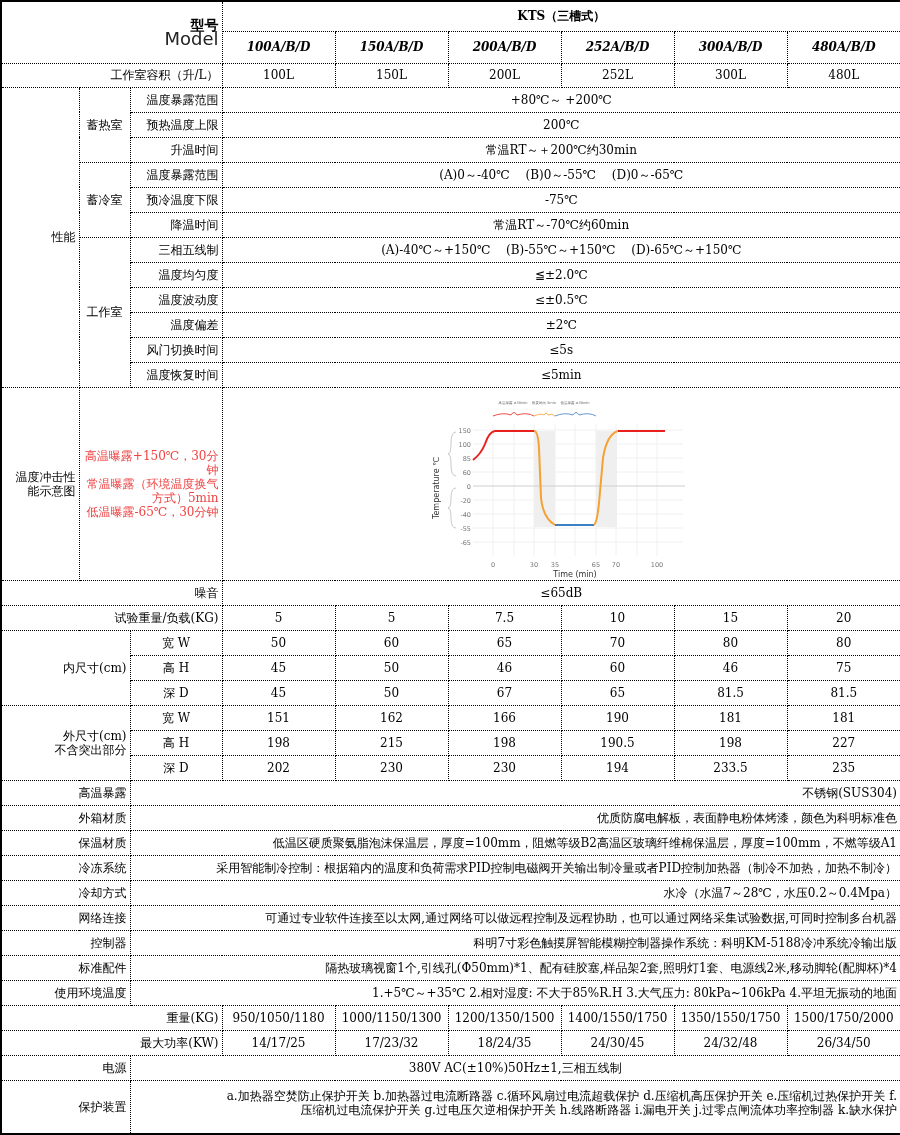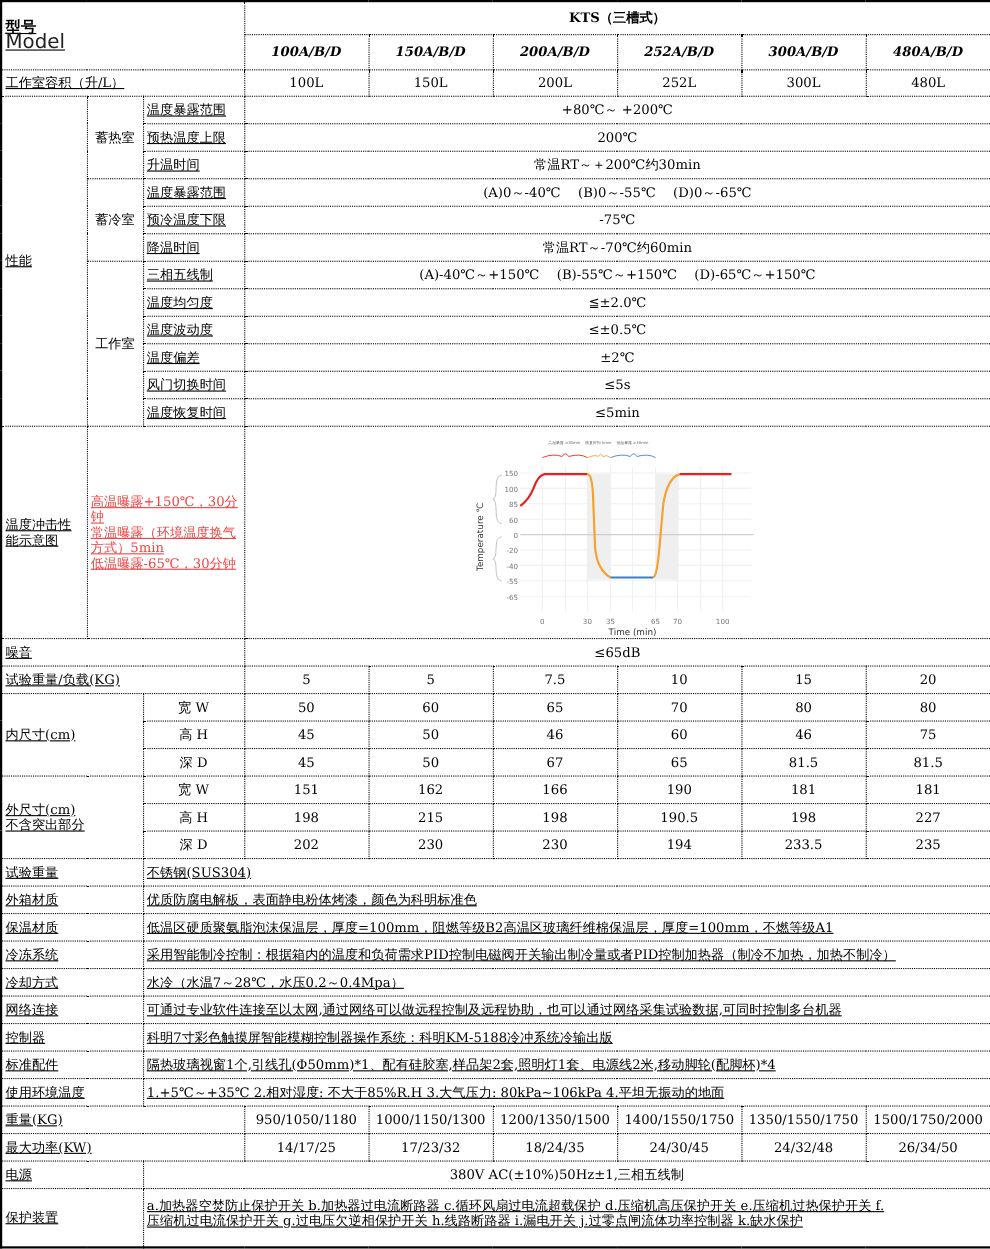--- a/index.html
+++ b/index.html
@@ -1,20 +1,20 @@
 <!DOCTYPE html>
 <html><head>
 <meta charset="utf-8">
 <style>
   html, body { margin:0; padding:0; background:#ffffff; }
   body { width:900px; height:1135px; overflow:hidden; font-family:"DejaVu Sans","Liberation Sans",sans-serif; color:#000; }
   table.spec { border-collapse:collapse; table-layout:fixed; width:900px; position:absolute; left:0; top:0; }
   table.spec td { border:1px dotted #000; padding:0 3px; font-size:12px; line-height:14px; vertical-align:middle; overflow:hidden; white-space:nowrap; font-family:"DejaVu Serif","Liberation Serif",serif; }
   table.spec td.c { text-align:center; }
-  table.spec td.l { text-align:left;text-decoration:underline; }
+  table.spec td.l { text-align:right; }
   table.spec td.wrap { white-space:normal; }
   table.spec { border-left:2px solid #000; border-right:2px solid #000; border-top:2px solid #000; border-bottom:2px solid #000; }
   .hdr-title { font-family:"DejaVu Sans","Liberation Sans",sans-serif; font-weight:bold; font-size:14px; }
   .model-cn { font-family:"DejaVu Sans","Liberation Sans",sans-serif; font-weight:bold; font-size:14px; display:block; }
   .model-en { font-family:"DejaVu Sans","Liberation Sans",sans-serif; font-size:18px; color:#222; display:block; }
   .model-col { font-weight:bold; font-size:13px; font-family:"DejaVu Serif","Liberation Serif",serif;font-style:italic; }
   .gray { color:#ef4444; }
 </style>
 </head>
 <body>
@@ -262,21 +262,21 @@
     <td class="c">深 D</td>
     <td class="c">202</td>
     <td class="c">230</td>
     <td class="c">230</td>
     <td class="c">194</td>
     <td class="c">233.5</td>
     <td class="c">235</td>
   </tr>
 
   <tr style="height:25px">
-        <td class="l" colspan="2">试验重量</td>
+        <td class="l" colspan="2">高温暴露</td>
         <td class="l" colspan="7">不锈钢(SUS304)</td>
       </tr>
   <tr style="height:25px">
         <td class="l" colspan="2">外箱材质</td>
         <td class="l" colspan="7">优质防腐电解板，表面静电粉体烤漆，颜色为科明标准色</td>
       </tr>
   <tr style="height:25px">
         <td class="l" colspan="2">保温材质</td>
         <td class="l" colspan="7">低温区硬质聚氨脂泡沫保温层，厚度=100mm，阻燃等级B2高温区玻璃纤维棉保温层，厚度=100mm，不燃等级A1</td>
       </tr>

